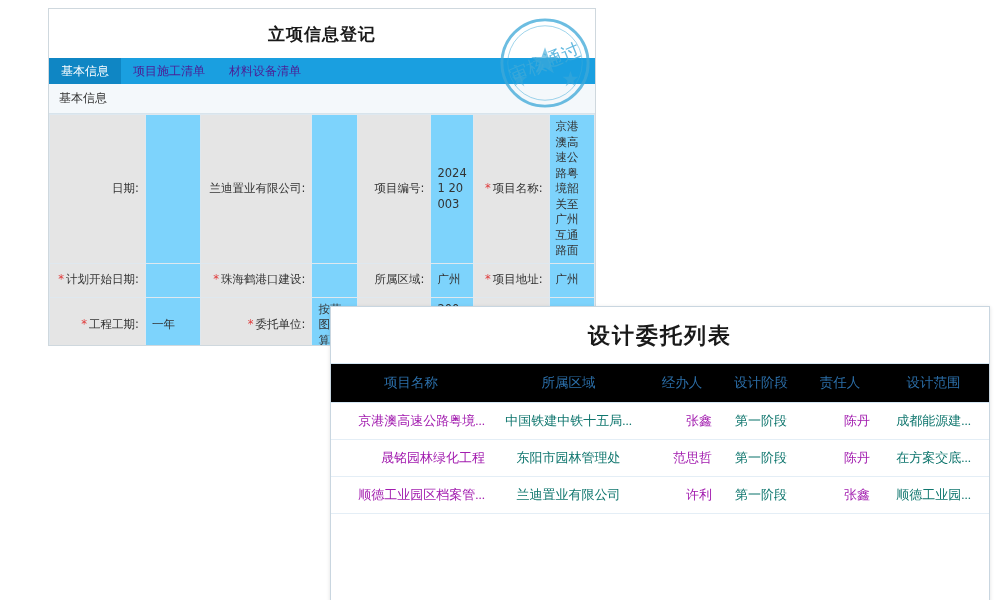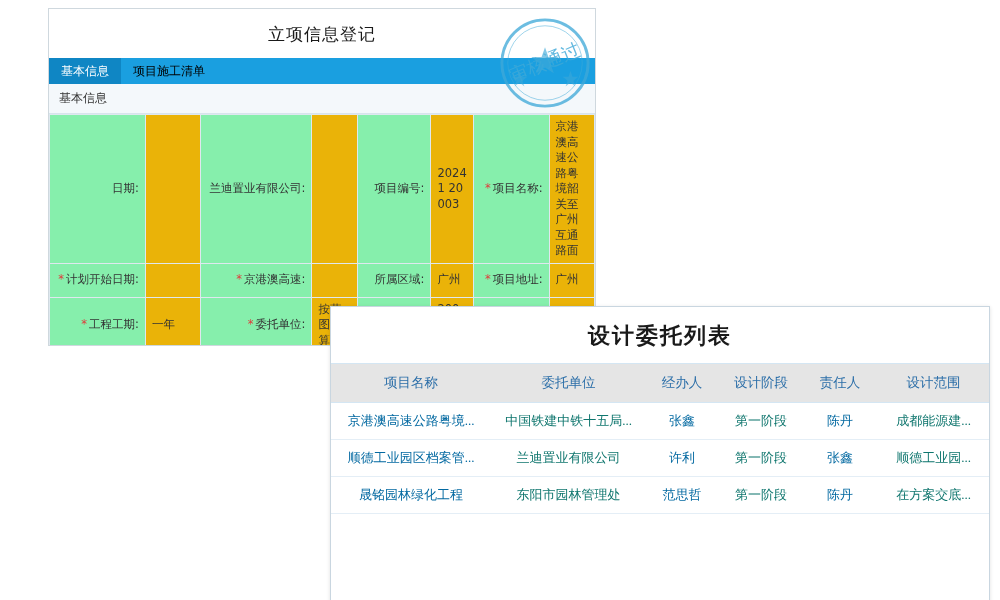--- a/index.html
+++ b/index.html
@@ -25,37 +25,37 @@
     width: 548px;
     height: 338px;
     background: #ffffff;
     border: 1px solid #cfd8de;
     box-sizing: border-box;
     overflow: hidden;
   }
   #reg-title {
     text-align: center;
     font-size: 17px;
-    font-weight: normal;
+    font-weight: bold;
     color: #1a1a1a;
     padding: 14px 0 12px 0;
     letter-spacing: 1px;
   }
   #reg-tabs {
     display: flex;
     background: #1a9fe0;
     height: 26px;
     align-items: stretch;
     font-size: 12px;
   }
   .reg-tab {
     padding: 0 12px;
     display: flex;
     align-items: center;
-    color: #000000;
+    color: #4c1d95;
     cursor: pointer;
     white-space: nowrap;
   }
   .reg-tab.active {
     background: #0f86c4;
     color: #ffffff;
   }
   #reg-section {
     background: #f4f8fb;
     border-bottom: 1px solid #d8e4ec;
@@ -72,27 +72,27 @@
   }
   #reg-table td {
     border: 1px solid #dfe8ef;
     padding: 4px 6px;
     vertical-align: middle;
     line-height: 1.35;
     word-break: break-all;
   }
   #reg-table td.lab {
     text-align: right;
-    background: #86efac;
+    background: #e5e5e5;
     color: #333333;
     white-space: nowrap;
   }
   #reg-table td.val {
     text-align: left;
-    background: #eab308;
+    background: #7dd3fc;
     color: #333333;
   }
   .req {
     color: #e03c3c;
     margin-right: 2px;
   }
   
   #stamp {
     position: absolute;
     left: 447px;
@@ -125,56 +125,58 @@
     padding: 14px 0 12px 0;
     letter-spacing: 2px;
   }
   #list-table {
     width: 100%;
     border-collapse: collapse;
     table-layout: fixed;
     font-size: 13px;
   }
   #list-table th {
-    background: #e5e5e5;
+    background: #000000;
     color: #2b6ea8;
     font-weight: normal;
     border: 1px solid #d4e6f3;
     border-left: none;
     border-right: none;
     padding: 10px 4px;
     text-align: center;
     font-size: 13.5px;
   }
   #list-table td {
     border-bottom: 1px solid #e4eef6;
     padding: 9px 6px;
     text-align: center;
     color: #0f766e;
     white-space: nowrap;
     overflow: hidden;
     text-overflow: ellipsis;
   }
   #list-table td.link {
-    color: #0369a1;
+    color: #a21caf;
     cursor: pointer;
+    text-align: right;
   }
 </style>
 </head>
 <body>
 
 <div id="root">
 
   <div id="reg-window">
 
     <div id="reg-title">立项信息登记</div>
 
     <div id="reg-tabs">
       <div class="reg-tab active">基本信息</div>
       <div class="reg-tab">项目施工清单</div>
+      <div class="reg-tab">材料设备清单</div>
     </div>
 
     <div id="reg-section">基本信息</div>
 
     <table id="reg-table">
       <colgroup>
         <col style="width:95px">
           <col style="width:55px">
         <col style="width:110px">
           <col style="width:45px">
@@ -190,21 +192,21 @@
           <td class="lab">兰迪置业有限公司:</td>
           <td class="val"></td>
           <td class="lab">项目编号:</td>
           <td class="val">20241 20003</td>
           <td class="lab"><span class="req">*</span><span>项目名称:</span></td>
           <td class="val">京港澳高速公路粤境韶关至广州互通路面</td>
         </tr>
         <tr style="height:34px">
           <td class="lab"><span class="req">*</span><span>计划开始日期:</span></td>
           <td class="val"></td>
-          <td class="lab"><span class="req">*</span><span>京港澳高速:</span></td>
+          <td class="lab"><span class="req">*</span><span>珠海鹤港口建设:</span></td>
           <td class="val"></td>
           <td class="lab">所属区域:</td>
           <td class="val">广州</td>
           <td class="lab"><span class="req">*</span><span>项目地址:</span></td>
           <td class="val">广州</td>
         </tr>
         <tr style="height:40px">
           <td class="lab"><span class="req">*</span><span>工程工期:</span></td>
           <td class="val">一年</td>
           <td class="lab"><span class="req">*</span><span>委托单位:</span></td>
@@ -236,49 +238,49 @@
         <col style="width:160px">
           <col style="width:155px">
         <col style="width:72px">
           <col style="width:86px">
         <col style="width:72px">
           <col style="width:115px">
       </colgroup>
       <thead>
         <tr>
           <th>项目名称</th>
-          <th>委托单位</th>
+          <th>所属区域</th>
           <th>经办人</th>
           <th>设计阶段</th>
           <th>责任人</th>
           <th>设计范围</th>
         </tr>
       </thead>
       <tbody>
         <tr class="row">
           <td class="link">京港澳高速公路粤境...</td>
           <td>中国铁建中铁十五局...</td>
           <td class="link">张鑫</td>
           <td>第一阶段</td>
           <td class="link">陈丹</td>
           <td>成都能源建...</td>
         </tr>
         <tr class="row">
+          <td class="link">晟铭园林绿化工程</td>
+          <td>东阳市园林管理处</td>
+          <td class="link">范思哲</td>
+          <td>第一阶段</td>
+          <td class="link">陈丹</td>
+          <td>在方案交底...</td>
+        </tr>
+        <tr class="row">
           <td class="link">顺德工业园区档案管...</td>
           <td>兰迪置业有限公司</td>
           <td class="link">许利</td>
           <td>第一阶段</td>
           <td class="link">张鑫</td>
           <td>顺德工业园...</td>
         </tr>
-        <tr class="row">
-          <td class="link">晟铭园林绿化工程</td>
-          <td>东阳市园林管理处</td>
-          <td class="link">范思哲</td>
-          <td>第一阶段</td>
-          <td class="link">陈丹</td>
-          <td>在方案交底...</td>
-        </tr>
       </tbody>
     </table>
   </div>
 
 </div>
 
 </body></html>

